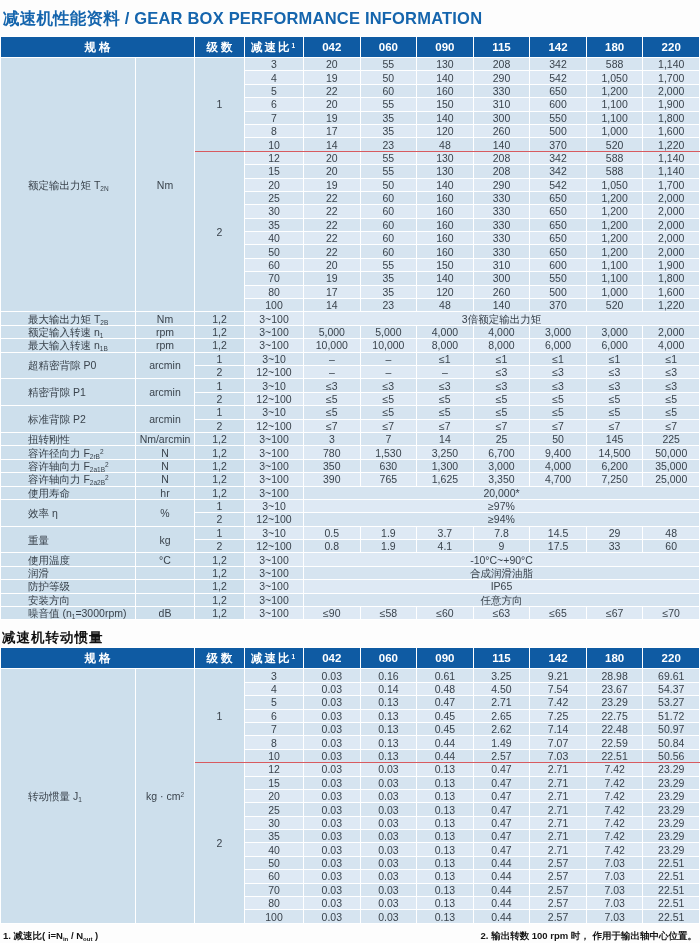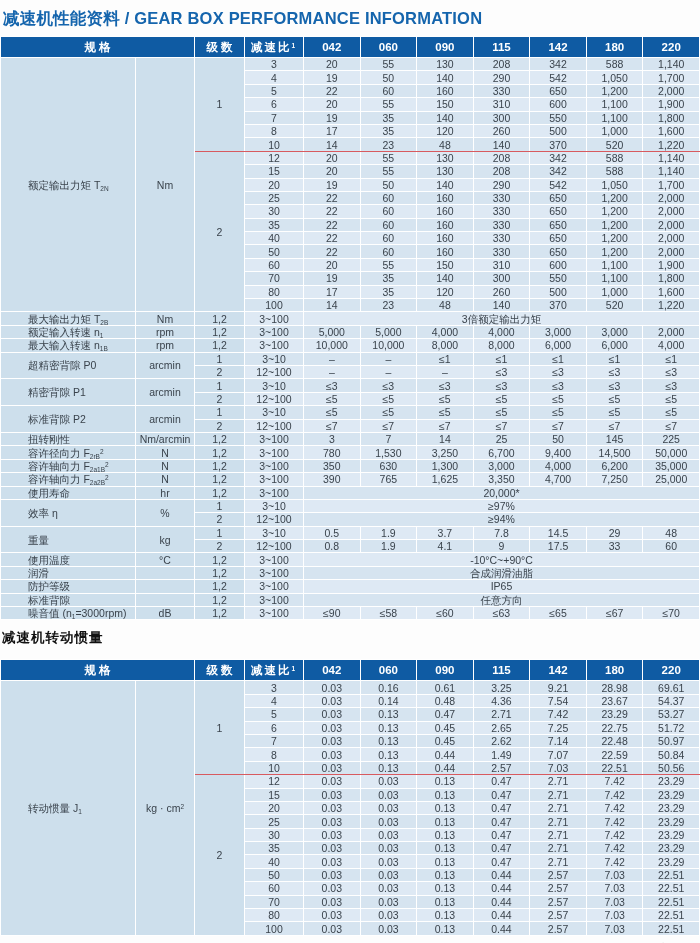--- a/index.html
+++ b/index.html
@@ -38,21 +38,21 @@
   th.spec{
     text-align:left;padding-left:27px;background:var(--c-left-bg);
     font-weight:normal;
   }
   td.left{background:var(--c-left-bg);}
   td.v{background:var(--c-row-odd);}
   tbody tr:nth-child(even) td.v{background:var(--c-row-even);}
   tr.divider td.v,tr.divider td.ratio,td.divider-cell{border-bottom:1.5px solid var(--c-red);}
   .section2-title{
     font-size:13.5px;font-weight:bold;color:#111;
-    margin:9px 0 12px 2px;letter-spacing:1px;
+    margin:9px 0 0 2px;letter-spacing:1px;
   }
   .footnotes{
     display:flex;justify-content:space-between;align-items:flex-start;
     padding:5px 3px 0 3px;color:var(--c-fn);font-size:9.5px;font-weight:bold;
   }
   .footnotes div{line-height:14px;white-space:nowrap;}
   .footnotes sub{font-size:6px;}
 </style>
 </head>
 <body>
@@ -498,21 +498,21 @@
             <td class="v" colspan="7">合成润滑油脂</td>
           </tr>
           <tr>
             <th class="spec" rowspan="1">防护等级</th>
             <td class="left" rowspan="1"></td>
             <td class="left" rowspan="1">1,2</td>
             <td class="v ratio">3~100</td>
             <td class="v" colspan="7">IP65</td>
           </tr>
           <tr>
-            <th class="spec" rowspan="1">标准背隙</th>
+            <th class="spec" rowspan="1">安装方向</th>
             <td class="left" rowspan="1"></td>
             <td class="left" rowspan="1">1,2</td>
             <td class="v ratio">3~100</td>
             <td class="v" colspan="7">任意方向</td>
           </tr>
           <tr>
             <th class="spec" rowspan="1">噪音值 (n<sub>1</sub>=3000rpm)</th>
             <td class="left" rowspan="1">dB</td>
             <td class="left" rowspan="1">1,2</td>
             <td class="v ratio">3~100</td>
@@ -569,21 +569,21 @@
             <td class="v">3.25</td>
             <td class="v">9.21</td>
             <td class="v">28.98</td>
             <td class="v">69.61</td>
           </tr>
           <tr>
             <td class="v ratio">4</td>
             <td class="v">0.03</td>
             <td class="v">0.14</td>
             <td class="v">0.48</td>
-            <td class="v">4.36</td>
+            <td class="v">4.50</td>
             <td class="v">7.54</td>
             <td class="v">23.67</td>
             <td class="v">54.37</td>
           </tr>
           <tr>
             <td class="v ratio">5</td>
             <td class="v">0.03</td>
             <td class="v">0.13</td>
             <td class="v">0.47</td>
             <td class="v">2.71</td>

